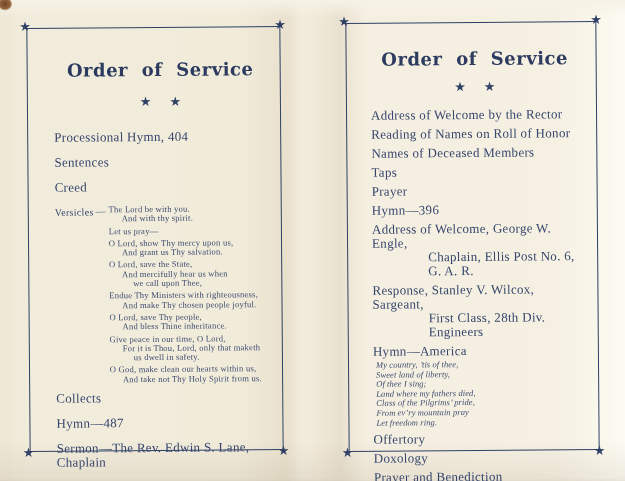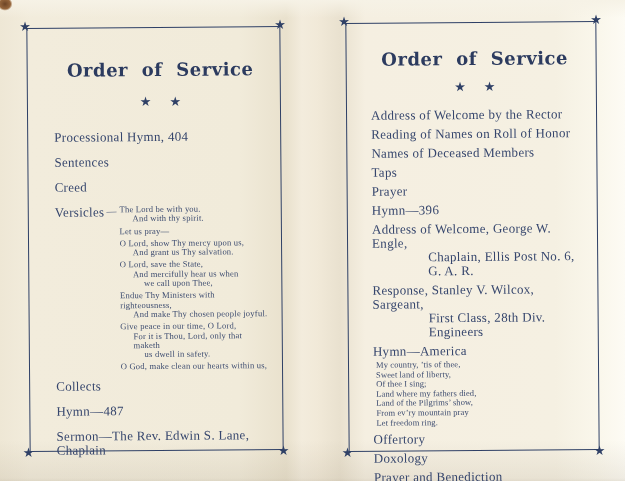--- a/index.html
+++ b/index.html
@@ -54,37 +54,37 @@
   }
 
   .item{font-size:13px;line-height:14px;color:#36466d;letter-spacing:.3px;}
 
   
   .page.left .inner{padding:33px 14px 0 27px;box-sizing:border-box;}
   .page.left .title{margin-bottom:13px;}
   .page.left .stars-row{margin-bottom:20px;}
   .page.left .item{margin-bottom:11px;}
   .versicles-row{display:flex;align-items:flex-start;margin:1px 0 4px 0;}
-  .v-label{font-size:13px;line-height:13px;letter-spacing:.3px;white-space:nowrap;}
+  .v-label{font-size:10px;line-height:13px;letter-spacing:.3px;white-space:nowrap;}
   .v-dash{font-size:10px;line-height:12px;margin:0 3px 0 2px;color:#4a5878;}
   .v-col{flex:1;}
   .vgroup{margin-bottom:3px;}
   .vline{font-size:8.6px;line-height:9.3px;color:#3d4c70;letter-spacing:.2px;}
   .vline.ind1{padding-left:13px;}
   .vline.ind2{padding-left:24px;}
 
   
   .page.right .inner{padding:27px 18px 0 25px;box-sizing:border-box;}
   .page.right .title{margin-bottom:9px;}
   .page.right .stars-row{margin-bottom:13px;}
   .page.right .item{margin-bottom:5px;}
   .two-line{margin-bottom:5px;}
   .two-line .l2{padding-left:56px;margin-top:1px;}
   .america-cols{display:flex;margin:2px 0 5px 3px;}
-  .america-col{width:101px;margin-right:5px;}
+  .america-col{width:101px;margin-right:5px;font-style:italic;}
   .verse-line{font-size:8.5px;line-height:9.6px;color:#3d4c70;letter-spacing:.1px;}
   .tail .item{margin-bottom:6.5px;}
 </style>
 </head>
 <body>
 
 <div class="scan-bg"></div>
 <div class="paper-stain"></div>
 
 <div class="page left">
@@ -123,26 +123,31 @@
         <div class="vgroup">
           <div class="vline">O Lord, save the State,</div>
           <div class="vline ind1">And mercifully hear us when</div>
           <div class="vline ind2">we call upon Thee,</div>
         </div>
         <div class="vgroup">
           <div class="vline">Endue Thy Ministers with righteousness,</div>
           <div class="vline ind1">And make Thy chosen people joyful.</div>
         </div>
         <div class="vgroup">
+          <div class="vline">O Lord, save Thy people,</div>
+          <div class="vline ind1">And bless Thine inheritance.</div>
+        </div>
+        <div class="vgroup">
           <div class="vline">Give peace in our time, O Lord,</div>
           <div class="vline ind1">For it is Thou, Lord, only that maketh</div>
           <div class="vline ind2">us dwell in safety.</div>
         </div>
         <div class="vgroup">
           <div class="vline">O God, make clean our hearts within us,</div>
+          <div class="vline ind1">And take not Thy Holy Spirit from us.</div>
         </div>
       </div>
     </div>
 
     <div class="item">Collects</div>
     <div class="item">Hymn—487</div>
     <div class="item" style="margin-bottom:2px;">Sermon—The Rev. Edwin S. Lane, Chaplain</div>
 
   </div>
 </div>
@@ -177,21 +182,21 @@
       <div class="item l2" style="margin:0;">First Class, 28th Div. Engineers</div>
     </div>
 
     <div class="item" style="margin-bottom:2px;">Hymn—America</div>
     <div class="america-cols">
       <div class="america-col">
         <div class="verse-line">My country, ’tis of thee,</div>
         <div class="verse-line">Sweet land of liberty,</div>
         <div class="verse-line">Of thee I sing;</div>
         <div class="verse-line">Land where my fathers died,</div>
-        <div class="verse-line">Land of the Pilgrims’ show,</div>
+        <div class="verse-line">Class of the Pilgrims’ pride,</div>
         <div class="verse-line">From ev’ry mountain pray</div>
         <div class="verse-line">Let freedom ring.</div>
       </div>
     </div>
 
     <div class="tail">
       <div class="item">Offertory</div>
       <div class="item">Doxology</div>
       <div class="item">Prayer and Benediction</div>
 

